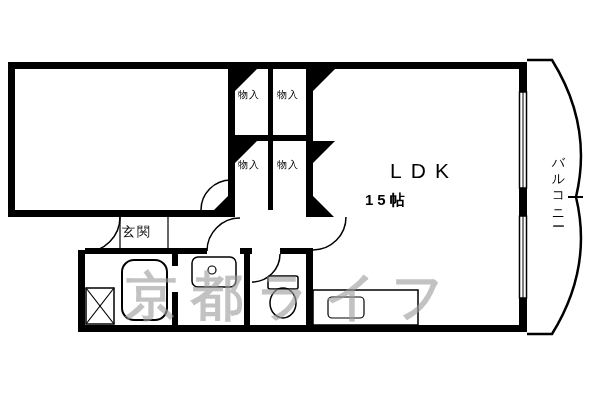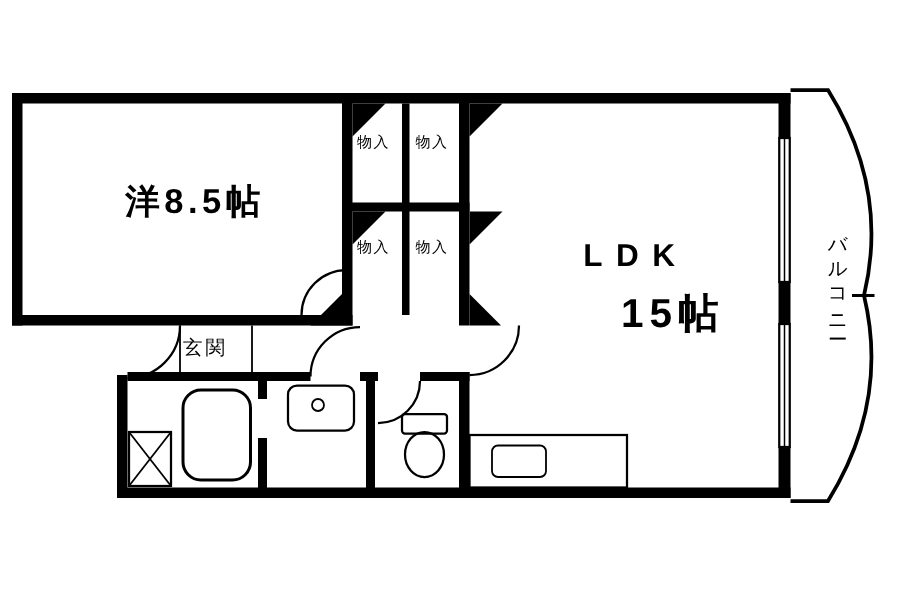--- a/index.html
+++ b/index.html
@@ -3,22 +3,22 @@
 <meta charset="utf-8">
 <style>
   html,body{margin:0;padding:0;background:#ffffff;}
   .stage{
     position:relative;width:600px;height:400px;background:#ffffff;overflow:hidden;
     font-family:"Liberation Sans","DejaVu Sans",sans-serif;
   }
   .stage svg{position:absolute;left:0;top:0;}
   .lbl{position:absolute;color:#000;white-space:nowrap;}
   .lbl-western{left:55px;top:119px;width:150px;text-align:center;font-size:23px;letter-spacing:3px;font-weight:600;}
-  .lbl-ldk{left:365px;top:159px;width:118px;text-align:center;font-size:21px;letter-spacing:9px;font-weight:700;}
-  .lbl-ldk-size{left:365px;top:191px;width:118px;text-align:right;font-size:27px;letter-spacing:4px;font-weight:600;}
+  .lbl-ldk{left:365px;top:159px;width:118px;text-align:center;font-size:21px;letter-spacing:9px;font-weight:400;}
+  .lbl-ldk-size{left:365px;top:191px;width:118px;text-align:left;font-size:15px;letter-spacing:4px;font-weight:600;}
   .lbl-closet{width:28px;text-align:left;font-size:10px;letter-spacing:1px;}
   .lbl-closet.c1{left:238px;top:88px;}
   .lbl-closet.c2{left:277px;top:88px;}
   .lbl-closet.c3{left:238px;top:158px;}
   .lbl-closet.c4{left:277px;top:158px;}
   .lbl-entrance{left:122px;top:223px;width:46px;font-size:13px;letter-spacing:2px;}
   .lbl-balcony{left:549px;top:148px;font-size:13px;letter-spacing:3px;writing-mode:vertical-rl;}
   .lbl-watermark{
     left:125px;top:262px;width:330px;text-align:center;
     font-size:52px;font-weight:700;letter-spacing:14px;
@@ -93,24 +93,24 @@
       <rect x="122" y="260" width="45" height="60" rx="12" stroke-width="2"></rect>
       <rect x="192" y="257" width="44" height="30" rx="6" stroke-width="1.5"></rect>
       <circle cx="212" cy="270" r="4" stroke-width="1.2"></circle>
       <rect x="268" y="276" width="30" height="13" rx="2" stroke-width="1.5"></rect>
       <ellipse cx="283" cy="303" rx="13" ry="15" stroke-width="1.5"></ellipse>
       <rect x="313" y="290" width="105" height="35" stroke-width="1.5"></rect>
       <rect x="328" y="297" width="36" height="21" rx="4" stroke-width="1.2"></rect>
     </g>
   </svg>
 
-  <div class="lbl lbl-western">洋8.5帖</div>
   <div class="lbl lbl-ldk">LDK</div>
   <div class="lbl lbl-ldk-size">15帖</div>
   <div class="lbl lbl-closet c1">物入</div>
   <div class="lbl lbl-closet c2">物入</div>
   <div class="lbl lbl-closet c3">物入</div>
   <div class="lbl lbl-closet c4">物入</div>
   <div class="lbl lbl-entrance">玄関</div>
   <div class="lbl lbl-balcony">バルコニー</div>
 
+  <div class="lbl lbl-watermark">京都ライフ</div>
 
 </div>
 
 </body></html>

